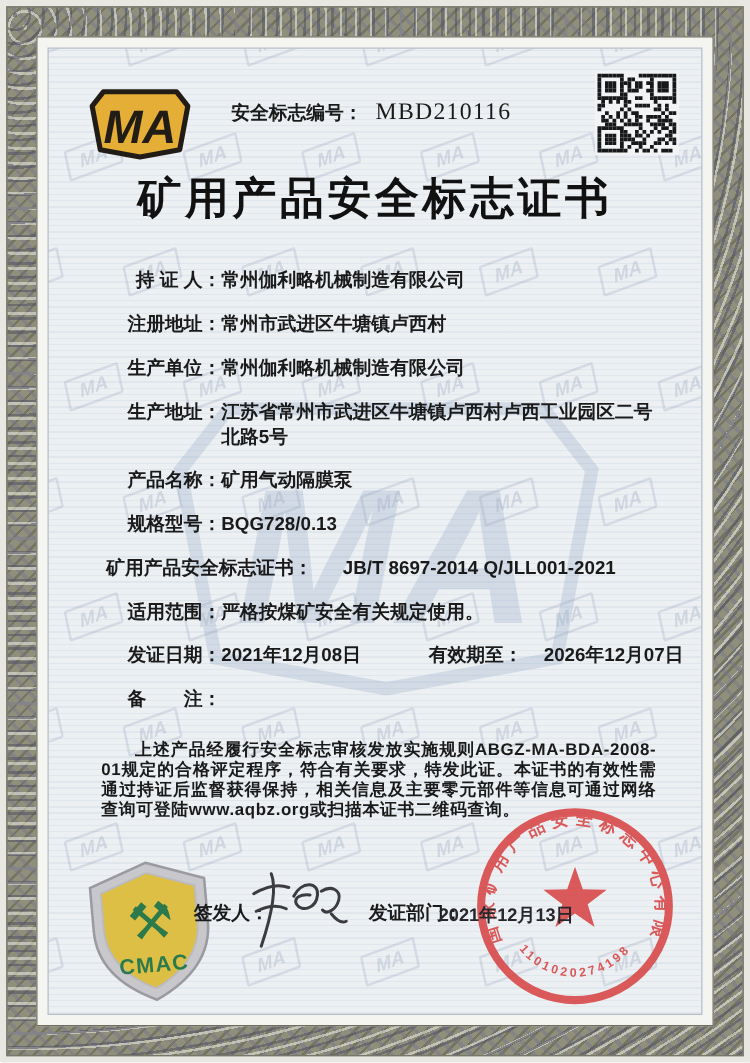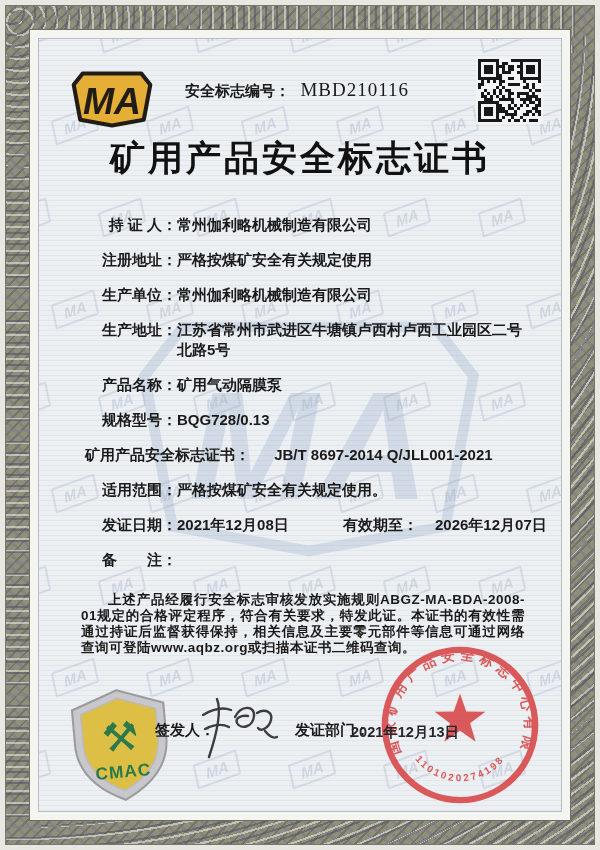--- a/index.html
+++ b/index.html
@@ -409,21 +409,21 @@
 
       <div class="title">矿用产品安全标志证书</div>
 
       <div class="fields">
         <div class="row">
           <span class="lbl">持 证 人：</span>
           <span class="val">常州伽利略机械制造有限公司</span>
         </div>
         <div class="row">
           <span class="lbl">注册地址：</span>
-          <span class="val">严格按煤矿安全有关规定使用</span>
+          <span class="val">常州市武进区牛塘镇卢西村</span>
         </div>
         <div class="row">
           <span class="lbl">生产单位：</span>
           <span class="val">常州伽利略机械制造有限公司</span>
         </div>
         <div class="row">
           <span class="lbl">生产地址：</span>
           <span class="val">江苏省常州市武进区牛塘镇卢西村卢西工业园区二号北路5号</span>
         </div>
         <div class="row">

